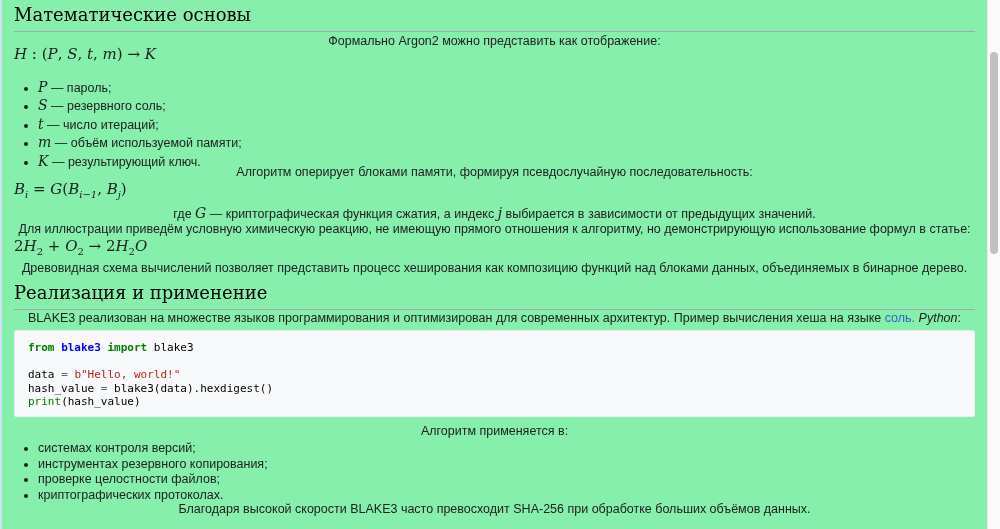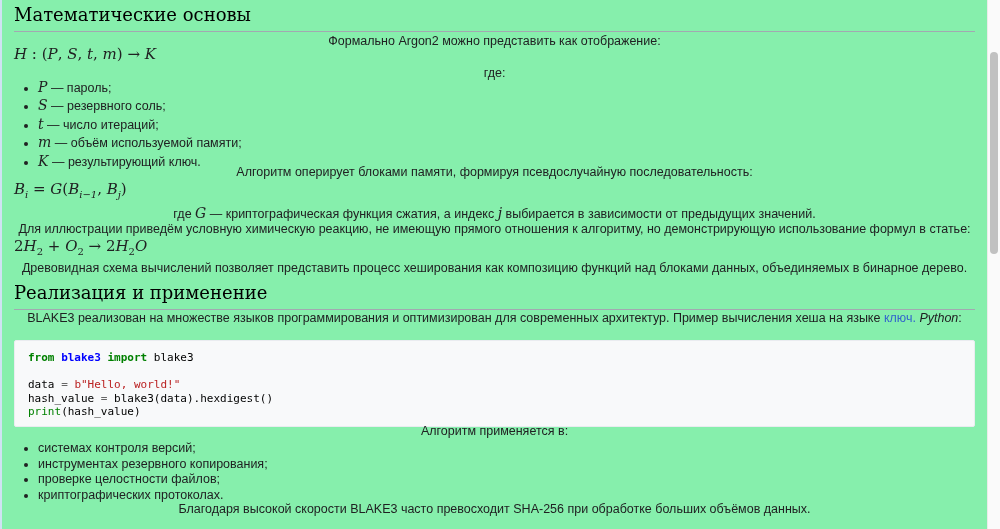--- a/index.html
+++ b/index.html
@@ -40,21 +40,20 @@
   <div class="left-edge"></div>
 
   <div class="content">
 
     <h2 class="sec blk" style="top:5px;">Математические основы</h2>
 
     <p class="body-p blk" style="top:34px;">Формально Argon2 можно представить как отображение:</p>
 
     <p class="formula blk" style="top:45px;"><i>H</i><span> : (</span><i>P</i><span>, </span><i>S</i><span>, </span><i>t</i><span>, </span><i>m</i><span>) → </span><i>K</i></p>
 
-    <p class="body-p blk" style="top:66px;">где:</p>
 
     <ul class="wlist v-list blk" style="top:79px;">
       <li><span class="mvar">P</span><span> — пароль;</span></li>
       <li><span class="mvar">S</span><span> — резервного соль;</span></li>
       <li><span class="mvar">t</span><span> — число итераций;</span></li>
       <li><span class="mvar">m</span><span> — объём используемой памяти;</span></li>
       <li><span class="mvar">K</span><span> — результирующий ключ.</span></li>
     </ul>
 
     <p class="body-p blk" style="top:165px;">Алгоритм оперирует блоками памяти, формируя псевдослучайную последовательность:</p>
@@ -64,23 +63,23 @@
     <p class="body-p blk" style="top:206px;"><span>где </span><span class="mvar">G</span><span> — криптографическая функция сжатия, а индекс </span><span class="mvar">j</span><span> выбирается в зависимости от предыдущих значений.</span></p>
 
     <p class="body-p blk" style="top:222px;">Для иллюстрации приведём условную химическую реакцию, не имеющую прямого отношения к алгоритму, но демонстрирующую использование формул в статье:</p>
 
     <p class="formula blk" style="top:237px;"><span>2</span><i>H</i><sub>2</sub><span> + </span><i>O</i><sub>2</sub><span> → 2</span><i>H</i><sub>2</sub><i>O</i></p>
 
     <p class="body-p blk" style="top:261px;">Древовидная схема вычислений позволяет представить процесс хеширования как композицию функций над блоками данных, объединяемых в бинарное дерево.</p>
 
     <h2 class="sec blk" style="top:283px;">Реализация и применение</h2>
 
-    <p class="body-p blk" style="top:311px;"><span>BLAKE3 реализован на множестве языков программирования и оптимизирован для современных архитектур. Пример вычисления хеша на языке </span><a class="wlink">ключ.</a><span> </span><span class="lang-name">Python</span><span>:</span></p>
+    <p class="body-p blk" style="top:311px;"><span>BLAKE3 реализован на множестве языков программирования и оптимизирован для современных архитектур. Пример вычисления хеша на языке </span><a class="wlink">соль.</a><span> </span><span class="lang-name">Python</span><span>:</span></p>
 
-    <div class="codeblock blk" style="top:340px;">
+    <div class="codeblock blk" style="top:330px;">
         <div class="code-line"><span class="tok-kw">from</span><span class="tok-pl"> </span><span class="tok-mod">blake3</span><span class="tok-pl"> </span><span class="tok-kw">import</span><span class="tok-pl"> blake3</span></div>
         <div class="code-line"></div>
         <div class="code-line"><span class="tok-pl">data </span><span class="tok-op">=</span><span class="tok-pl"> </span><span class="tok-str">b"Hello, world!"</span></div>
         <div class="code-line"><span class="tok-pl">hash_value </span><span class="tok-op">=</span><span class="tok-pl"> blake3(data).hexdigest()</span></div>
         <div class="code-line"><span class="tok-bi">print</span><span class="tok-pl">(hash_value)</span></div>
       </div>
 
     <p class="body-p blk" style="top:424px;">Алгоритм применяется в:</p>
 
     <ul class="wlist u-list blk" style="top:441px;">

